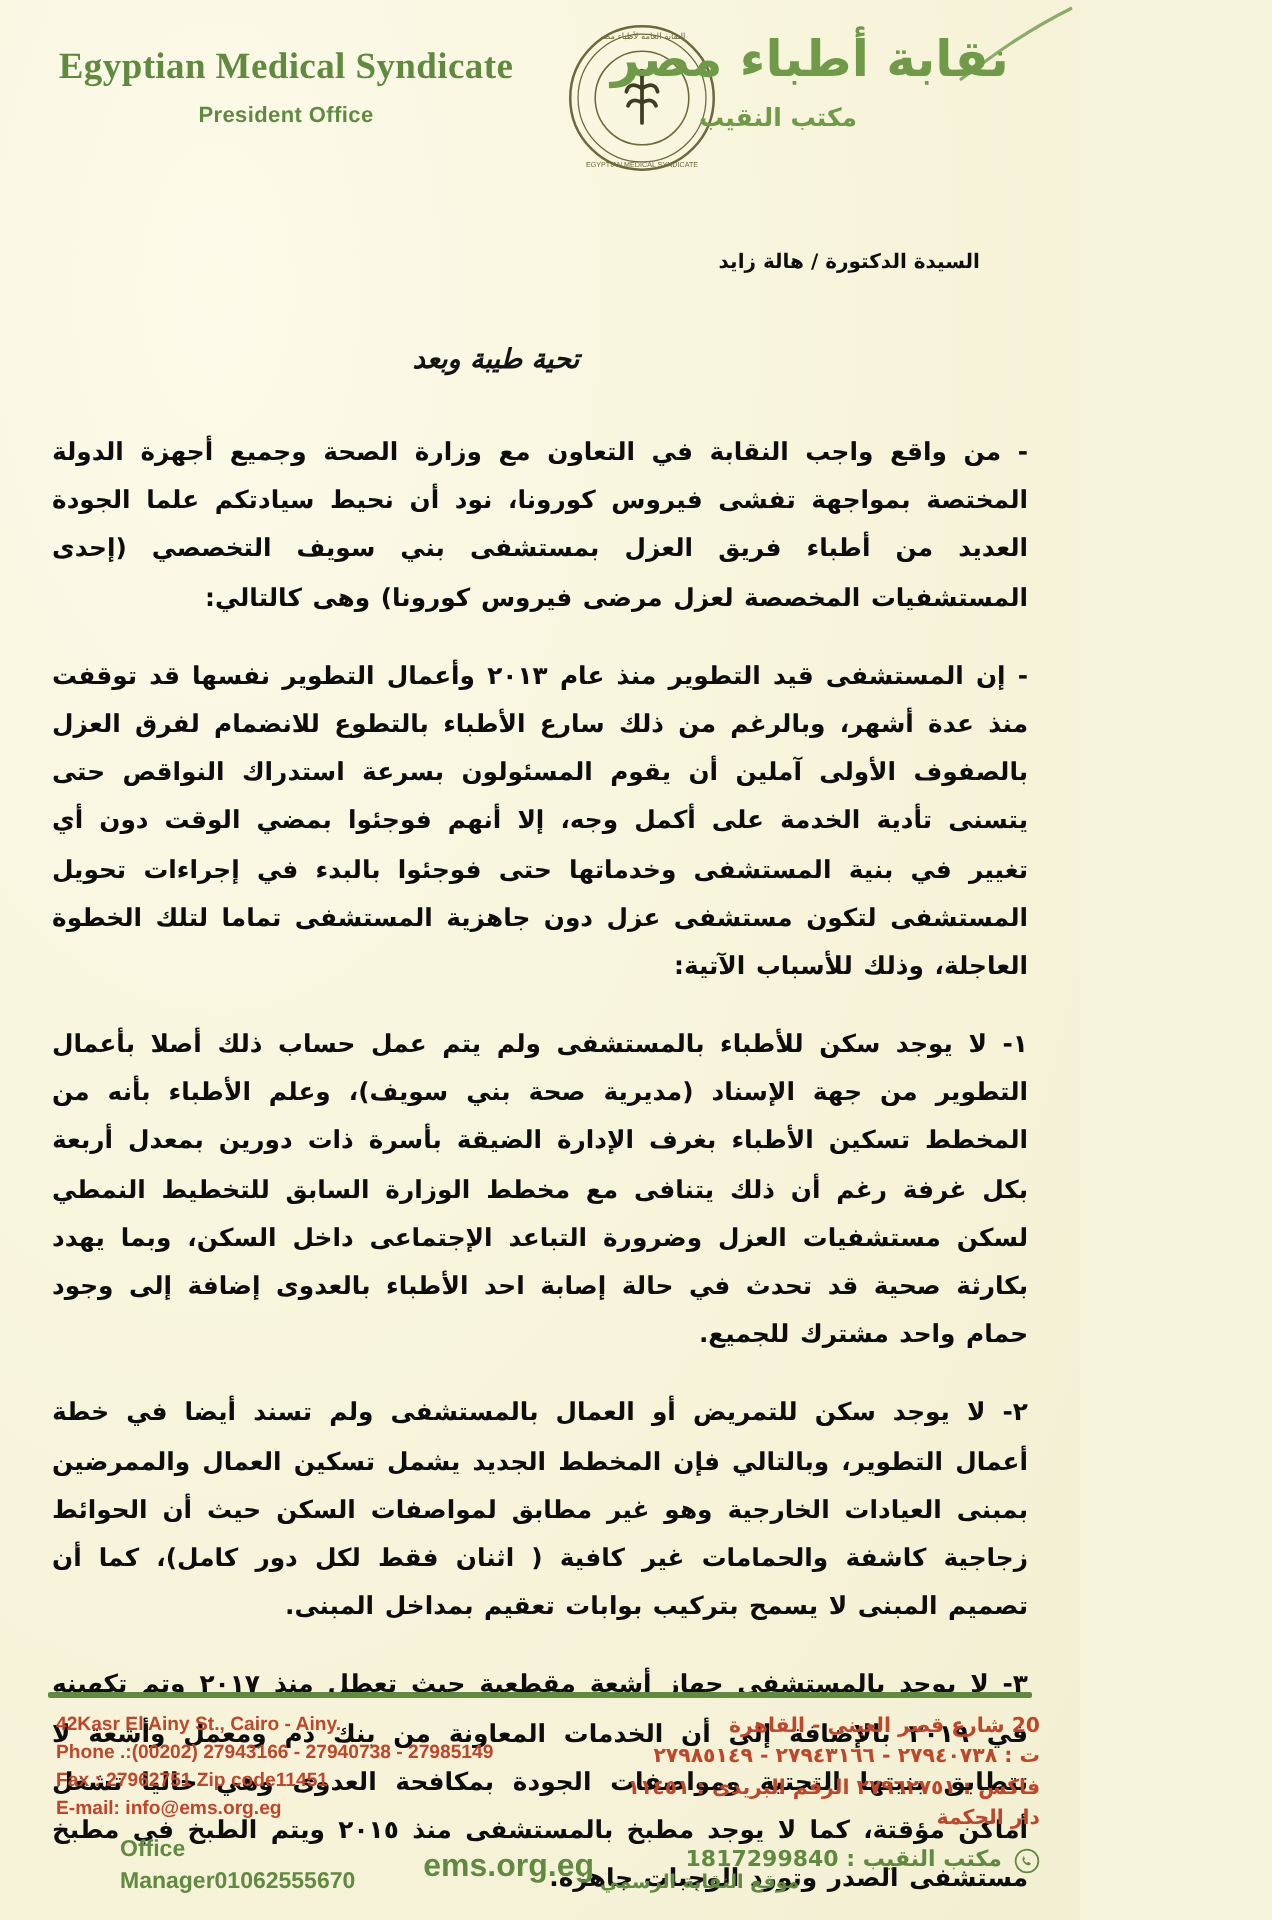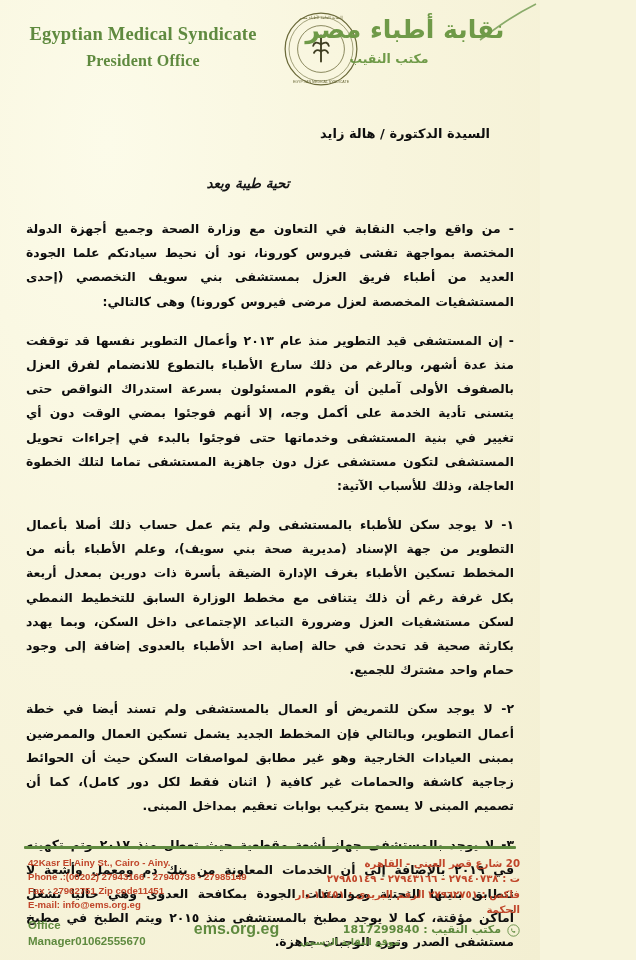--- a/index.html
+++ b/index.html
@@ -41,23 +41,23 @@
   .hdr-en-title {
     font-family: "Liberation Serif", "DejaVu Serif", serif;
     font-weight: bold;
     font-size: 18.5px;
     color: #5f8a3f;
     letter-spacing: 0.2px;
     line-height: 1.1;
     white-space: nowrap;
   }
   .hdr-en-sub {
-    font-family: Liberation Serif, serif;
-    font-weight: bold;
-    font-size: 16px;
+    font-family: Liberation Sans, sans-serif;
+    font-weight: bold;
+    font-size: 11px;
     color: #5f8a3f;
     margin-top: 8px;
     letter-spacing: 0.2px;
   }
 
   .hdr-logo {
     position: absolute;
     left: 282px;
     top: 8px;
     width: 78px;
@@ -99,21 +99,21 @@
 
   
   .addr {
     direction: rtl;
     color: #0e0e0e;
     font-family: "DejaVu Sans", sans-serif;
     font-weight: bold;
   }
   .addr-line1 {
     margin: 18px 40px 0 0;
-    font-size: 13px;
+    font-size: 10px;
     text-align: right;
     padding-right: 10px;
   }
   .addr-line2 {
     margin: 20px 0 0 0;
     font-size: 15.5px;
     text-align: center;
     padding-right: 60px;
   }
   .greeting {
@@ -173,22 +173,23 @@
     font-size: 9.6px;
     font-weight: bold;
     color: #c0462a;
     line-height: 1.45;
     text-align: left;
     padding-left: 14px;
   }
   .foot-left .om-row {
     margin-top: 5px;
     display: flex;
-    align-items: flex-start;
+    align-items: center;
     gap: 34px;
+    margin-left: 32px;
   }
   .foot-office-mgr {
     font-size: 11.5px;
     font-weight: bold;
     color: #5f8a3f;
   }
   .foot-site {
     font-size: 16px;
     font-weight: bold;
     color: #5f8a3f;

